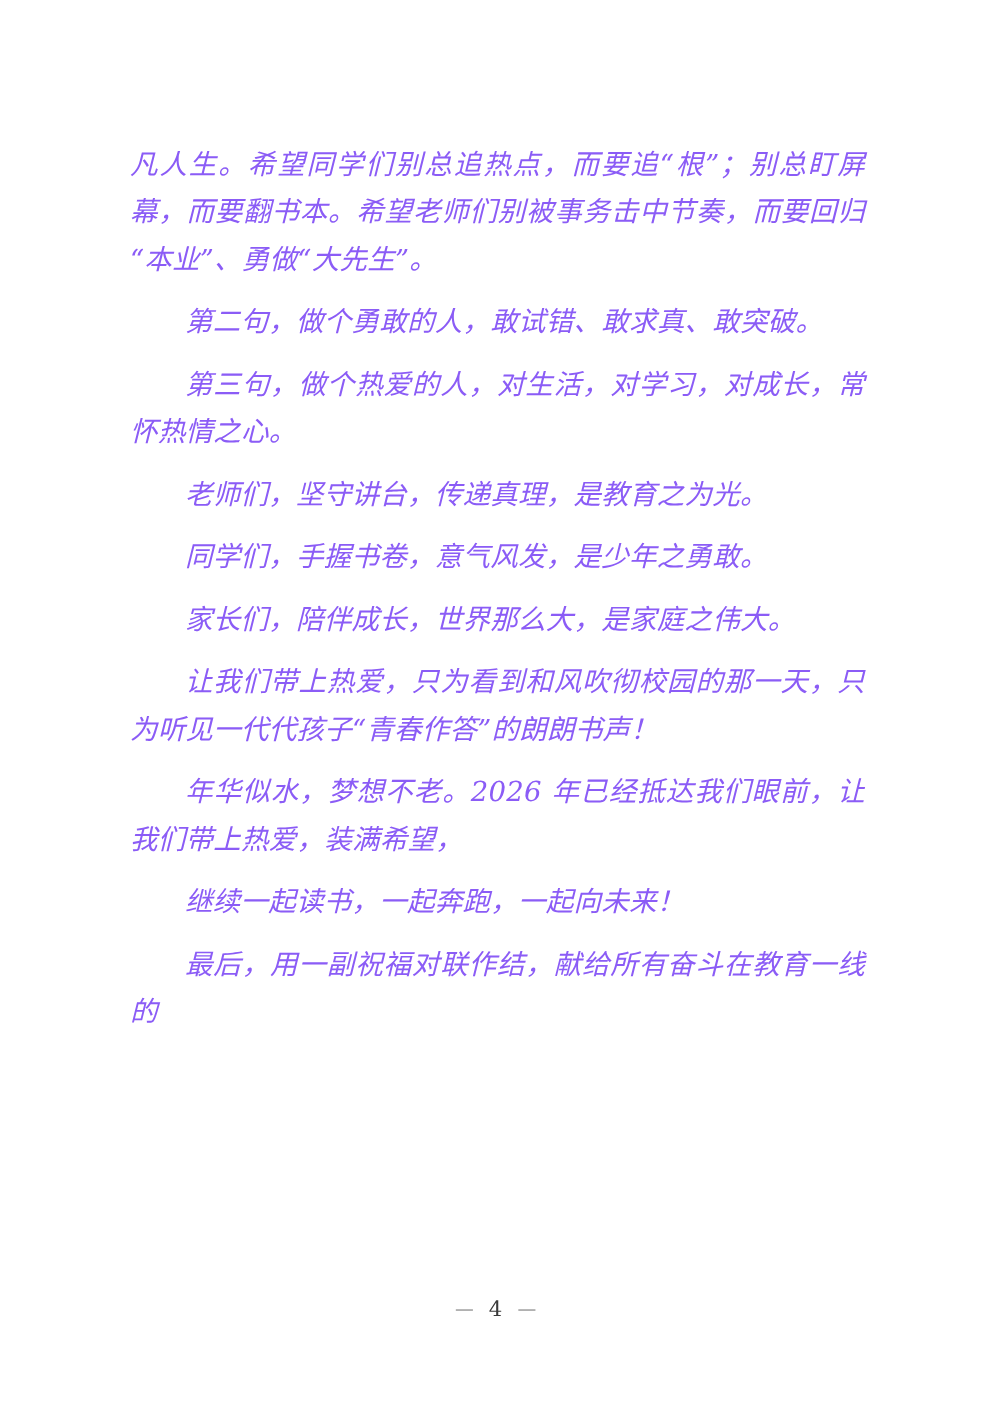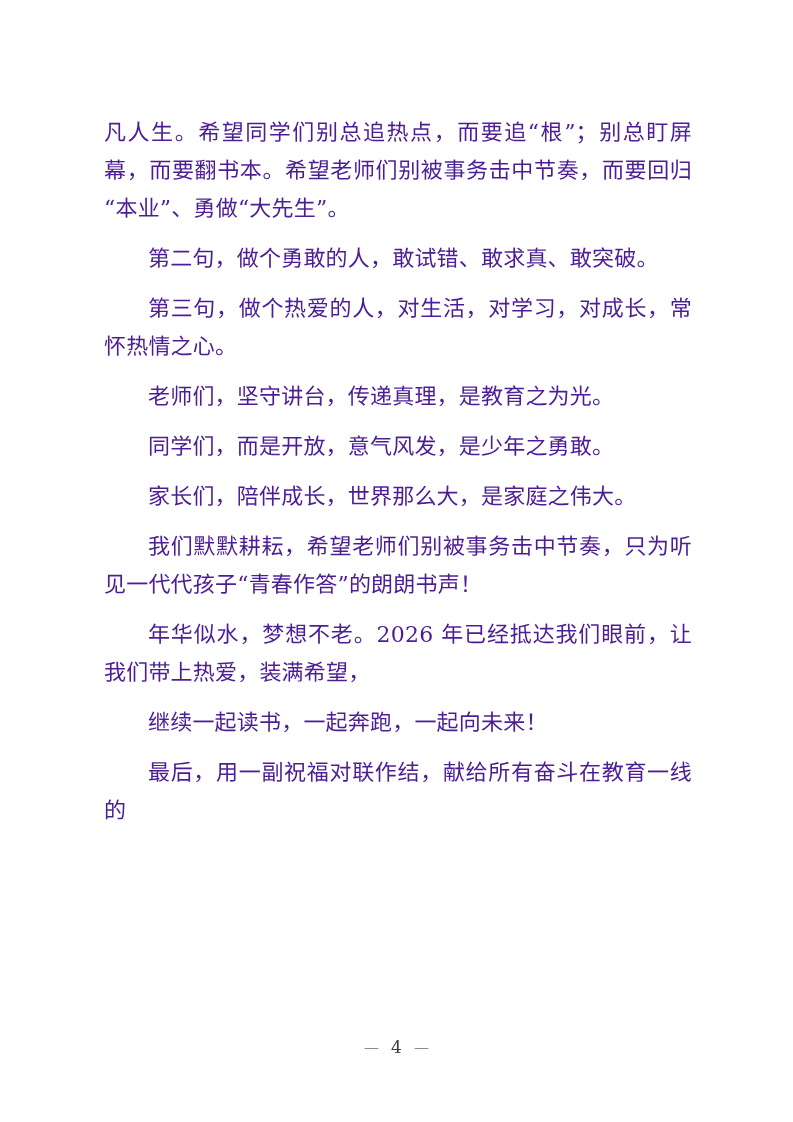--- a/index.html
+++ b/index.html
@@ -25,25 +25,26 @@
     position: absolute;
     left: 104px;
     top: 114px;
     width: 588px;
   }
   p.doc-par {
     margin: 0;
     padding: 0;
     font-size: 22px;
     line-height: 38px;
-    color: #4c1d95;
+    color: #8b5cf6;
     text-align: justify;
     text-justify: inter-ideograph;
     letter-spacing: 0.2px;
     word-break: break-all;
+    font-style: italic;
   }
   p.doc-par.indent {
     text-indent: 44px;
     margin-top: 12px;
   }
   .page-footer {
     position: absolute;
     left: 0;
     top: 1036px;
     width: 793px;
@@ -66,23 +67,23 @@
 </head>
 <body>
 
 <div class="page">
 
   <div class="text-block">
     <p class="doc-par">凡人生。希望同学们别总追热点，而要追“根”；别总盯屏幕，而要翻书本。希望老师们别被事务击中节奏，而要回归“本业”、勇做“大先生”。</p>
     <p class="doc-par indent">第二句，做个勇敢的人，敢试错、敢求真、敢突破。</p>
     <p class="doc-par indent">第三句，做个热爱的人，对生活，对学习，对成长，常怀热情之心。</p>
     <p class="doc-par indent">老师们，坚守讲台，传递真理，是教育之为光。</p>
-    <p class="doc-par indent">同学们，而是开放，意气风发，是少年之勇敢。</p>
+    <p class="doc-par indent">同学们，手握书卷，意气风发，是少年之勇敢。</p>
     <p class="doc-par indent">家长们，陪伴成长，世界那么大，是家庭之伟大。</p>
-    <p class="doc-par indent">我们默默耕耘，希望老师们别被事务击中节奏，只为听见一代代孩子“青春作答”的朗朗书声！</p>
+    <p class="doc-par indent">让我们带上热爱，只为看到和风吹彻校园的那一天，只为听见一代代孩子“青春作答”的朗朗书声！</p>
     <p class="doc-par indent">年华似水，梦想不老。2026 年已经抵达我们眼前，让我们带上热爱，装满希望，</p>
     <p class="doc-par indent">继续一起读书，一起奔跑，一起向未来！</p>
     <p class="doc-par indent">最后，用一副祝福对联作结，献给所有奋斗在教育一线的</p>
   </div>
 
   <div class="page-footer">
     <span class="dash">—</span><span class="num">4</span><span class="dash">—</span>
   </div>
 
 </div>

